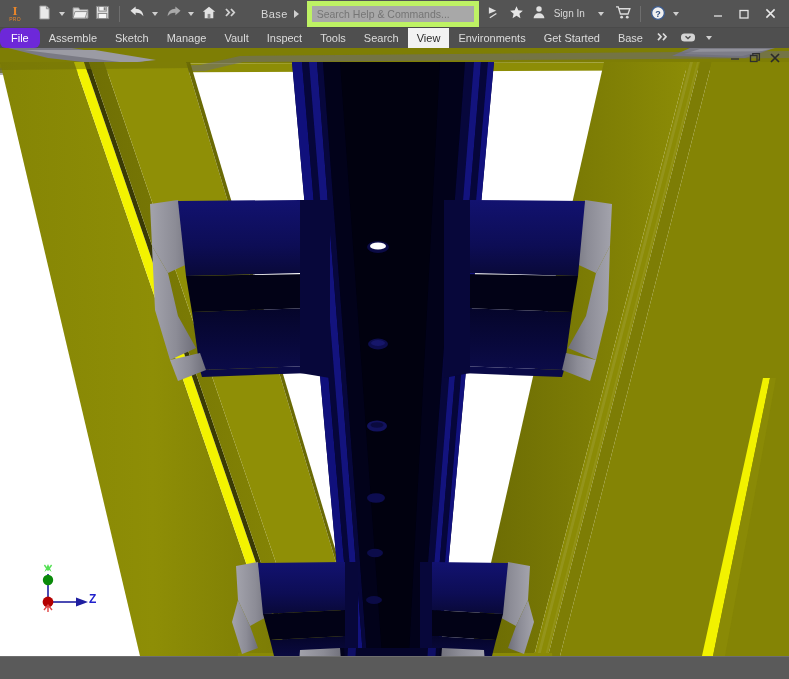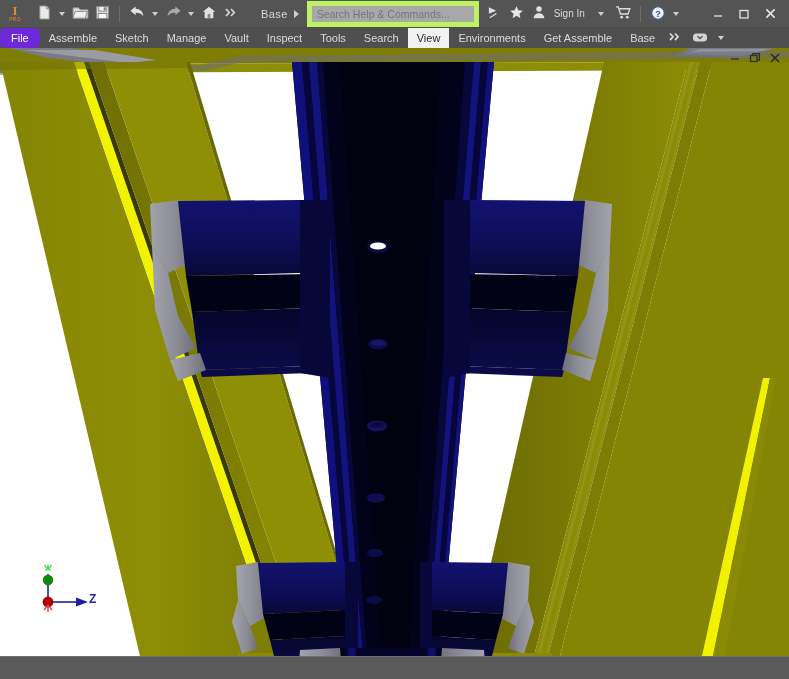--- a/index.html
+++ b/index.html
@@ -322,21 +322,21 @@
     <div class="tab file">File</div>
     <div class="tab">Assemble</div>
     <div class="tab">Sketch</div>
     <div class="tab">Manage</div>
     <div class="tab">Vault</div>
     <div class="tab">Inspect</div>
     <div class="tab">Tools</div>
     <div class="tab">Search</div>
     <div class="tab active">View</div>
     <div class="tab">Environments</div>
-    <div class="tab">Get Assemble</div>
+    <div class="tab">Get Started</div>
     <div class="tab">Base</div>
 
     <div class="tab-extra">
       <span>
         <svg width="13" height="10" viewBox="0 0 13 10">
           <path d="M1 1.5l3 3.3-3 3.3" stroke="#dcdcdc" stroke-width="1.7" fill="none"></path>
           <path d="M6 1.5l3 3.3-3 3.3" stroke="#dcdcdc" stroke-width="1.7" fill="none"></path>
         </svg>
       </span>
     </div>

